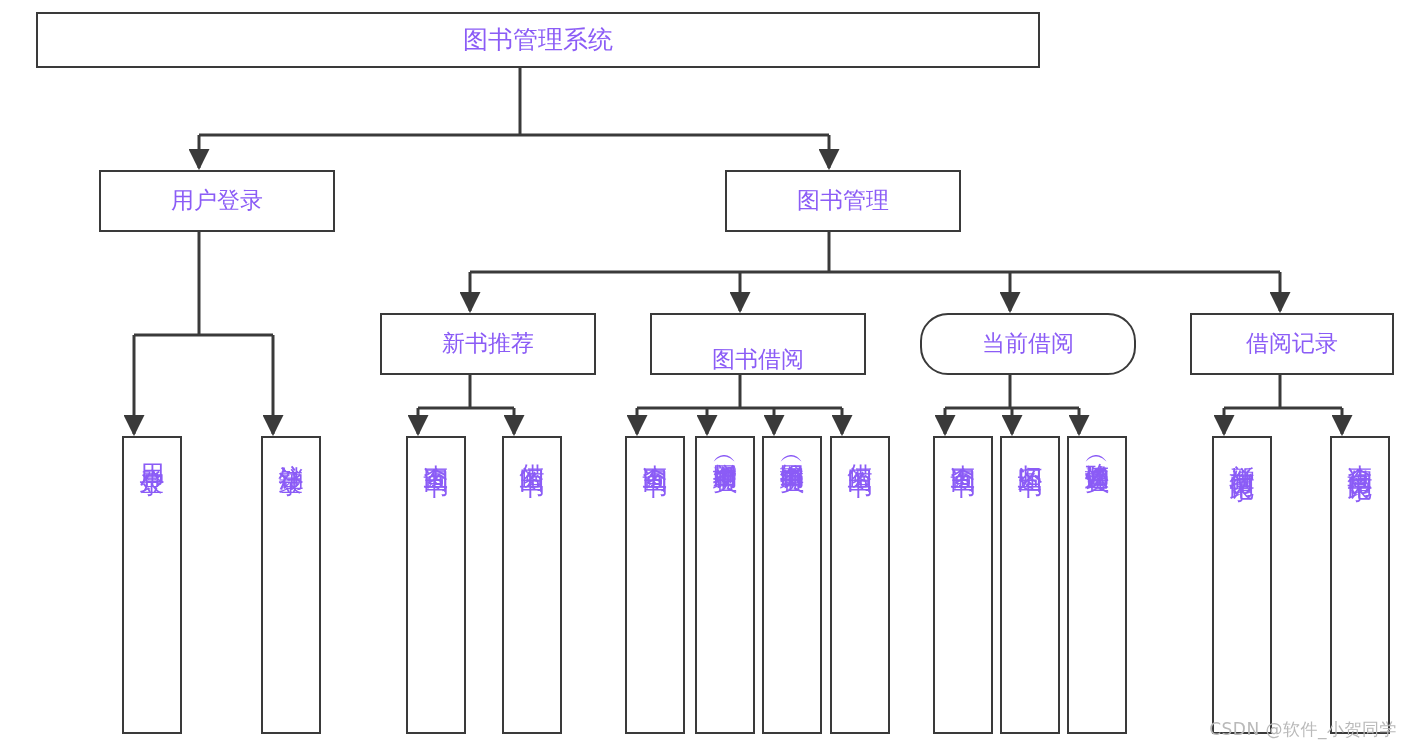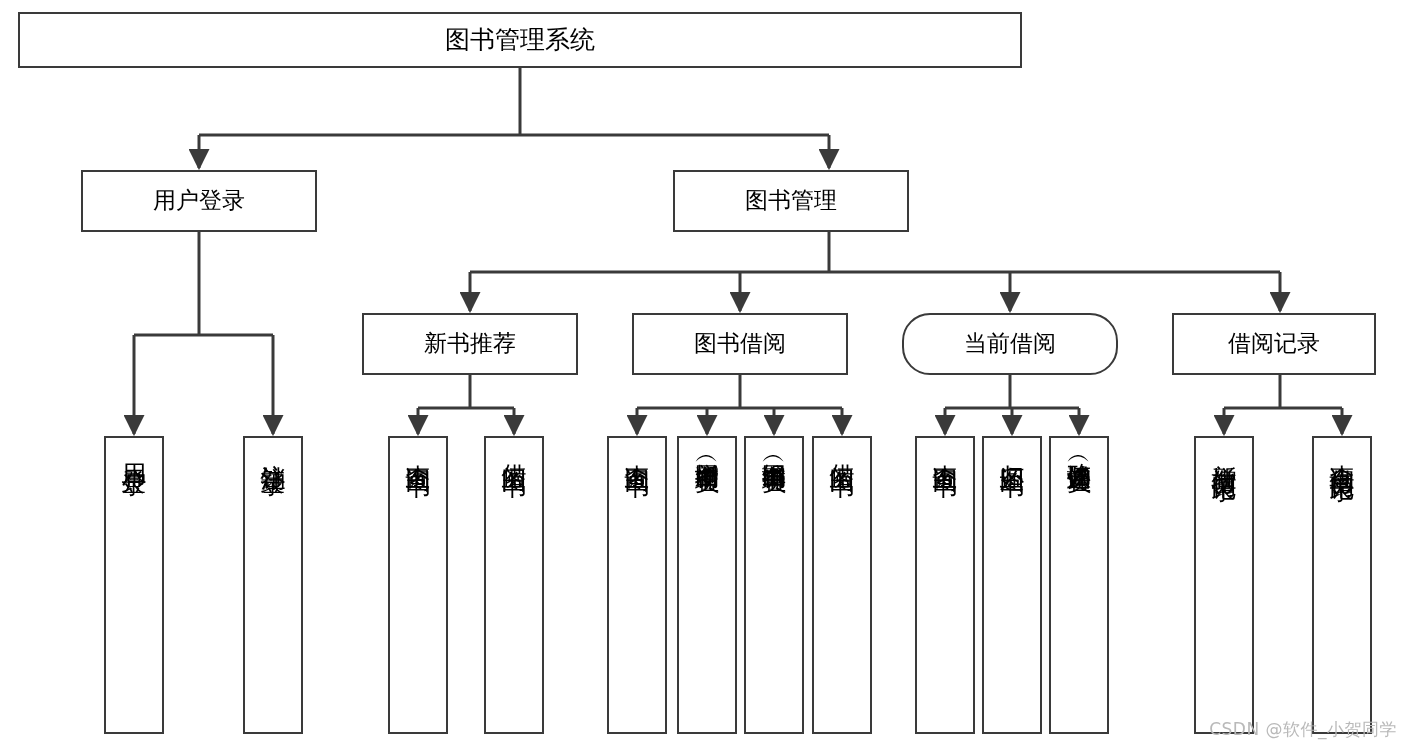--- a/index.html
+++ b/index.html
@@ -29,21 +29,22 @@
     pointer-events: none;
   }
   .node {
     position: absolute;
     box-sizing: border-box;
     background: #ffffff;
     border: 2px solid #4d7c0f;
     display: flex;
     align-items: center;
     justify-content: center;
-    color: #000000;
+    color: #8b5cf6;
+    margin-left: 18px;
   }
   .node .label {
     display: block;
     text-align: center;
     line-height: 1.12;
     white-space: nowrap;
   }
   
   .node.root .label { font-size: 25px; }
   
@@ -122,27 +123,27 @@
       </g>
   </svg>
 
   <div id="nodes">
       <div class="node root" style="left: 18px; top: 12px; width: 1004px; height: 56px; border-color: rgb(58, 58, 58); background: rgb(255, 255, 255);">
         <span class="label">图书管理系统</span>
       </div>
       <div class="node mid" style="left: 81px; top: 170px; width: 236px; height: 62px; border-color: rgb(58, 58, 58); background: rgb(255, 255, 255);">
         <span class="label">用户登录</span>
       </div>
-      <div class="node mid" style="left: 673px; top: 170px; width: 236px; height: 62px; border-color: rgb(58, 58, 58); background: rgb(255, 255, 255);">
+      <div class="node mid" style="left: 707px; top: 170px; width: 236px; height: 62px; border-color: rgb(58, 58, 58); background: rgb(255, 255, 255);">
         <span class="label">图书管理</span>
       </div>
       <div class="node mid" style="left: 362px; top: 313px; width: 216px; height: 62px; border-color: rgb(58, 58, 58); background: rgb(255, 255, 255);">
         <span class="label">新书推荐</span>
       </div>
-      <div class="node mid" style="left: 632px; top: 313px; width: 216px; height: 62px; border-color: rgb(58, 58, 58); background: rgb(255, 255, 255);">
+      <div class="node mid" style="left: 632px; top: 313px; width: 216px; height: 62px; border-color: rgb(58, 58, 58); background: rgb(255, 255, 255); align-items: flex-end;">
         <span class="label">图书借阅</span>
       </div>
       <div class="node mid" style="left: 902px; top: 313px; width: 216px; height: 62px; border-color: rgb(58, 58, 58); background: rgb(255, 255, 255); border-radius: 28px;">
         <span class="label">当前借阅</span>
       </div>
       <div class="node mid" style="left: 1172px; top: 313px; width: 204px; height: 62px; border-color: rgb(58, 58, 58); background: rgb(255, 255, 255);">
         <span class="label">借阅记录</span>
       </div>
       <div class="node leaf" style="left: 104px; top: 436px; width: 60px; height: 298px; border-color: rgb(58, 58, 58); background: rgb(255, 255, 255);">
         <span class="label">用户登录</span>

